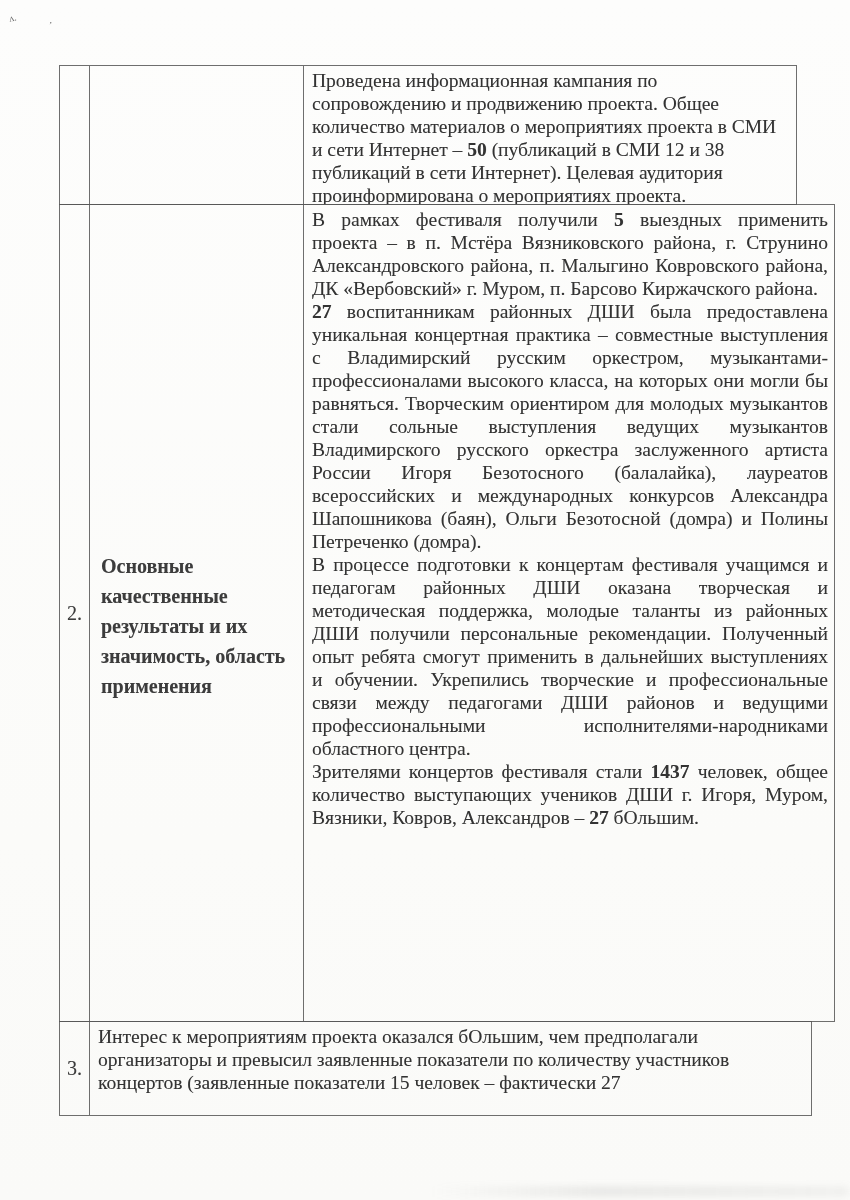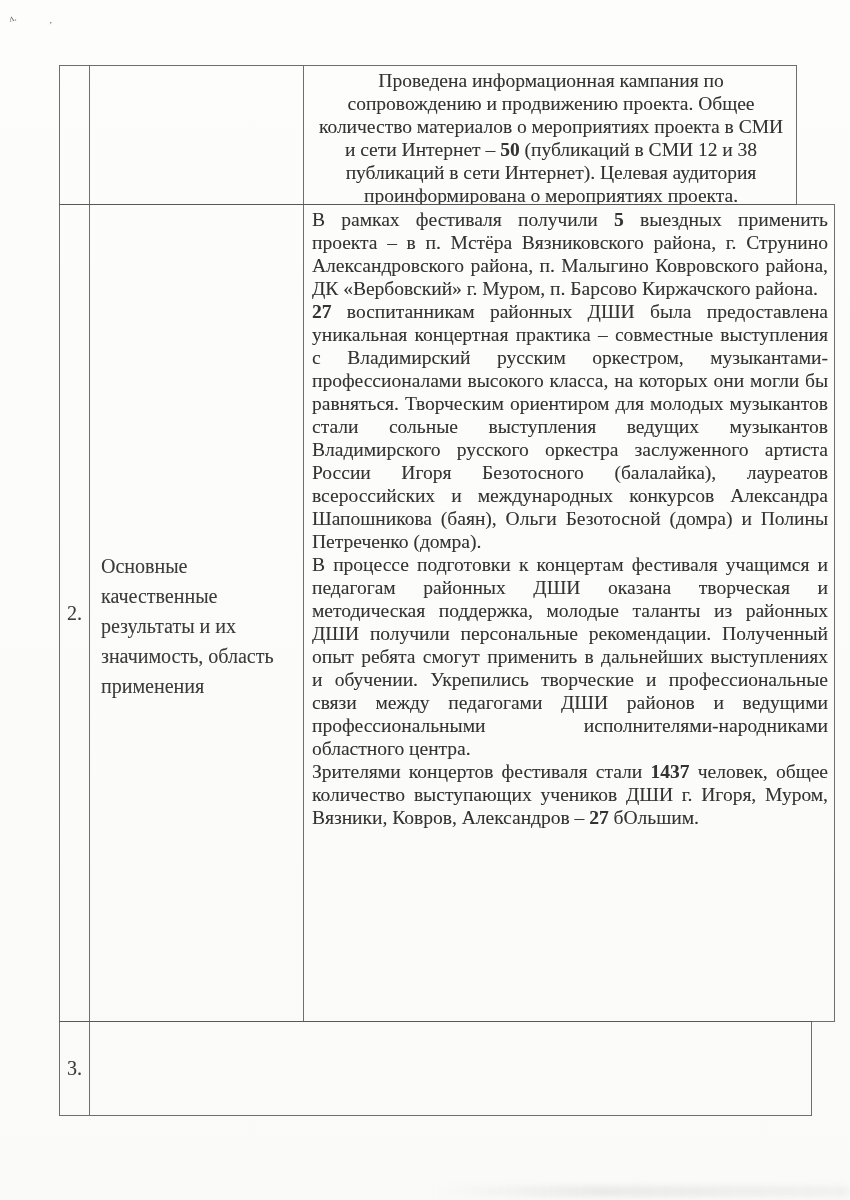--- a/index.html
+++ b/index.html
@@ -46,29 +46,29 @@
   .cell-label {
     flex: 0 0 214px;
     border-right: 1px solid rgba(85,85,85,0.85);
     display: flex; align-items: center;
     padding: 4px 8px 4px 11px;
     font-size: 20px;
     line-height: 30px;
     color: #3c3c3c;
   }
   .cell-label .label-text { display: block; }
-  .r2 .cell-label { padding-top: 30px; }
+  .r2 .cell-label { padding-top: 30px; font-weight: bold; }
   .cell-content {
     flex: 1 1 auto;
     padding: 3px 6px 3px 8px;
     font-size: 19.5px;
     line-height: 23px;
     color: #333333;
   }
-  .cell-content p { margin: 0; text-align: center; }
+  .cell-content p { margin: 0; }
   .r2 .cell-content p { text-align: justify; }
   .b { font-weight: bold; }
   .scan-smudge {
     position: absolute;
     left: 430px; top: 1186px;
     width: 420px; height: 11px;
     background: linear-gradient(to right, rgba(140,140,140,0), rgba(140,140,140,0.14) 40%, rgba(140,140,140,0.08));
     filter: blur(3px);
     border-radius: 6px;
   }
@@ -101,19 +101,22 @@
       <div class="cell cell-content">
           <p><span>В рамках фестиваля получили </span><span class="b">5</span><span> выездных применить проекта – в п. Мстёра Вязниковского района, г. Струнино Александровского района, п. Малыгино Ковровского района, ДК «Вербовский» г. Муром, п. Барсово Киржачского района.</span></p>
           <p><span class="b">27</span><span> воспитанникам районных ДШИ была предоставлена уникальная концертная практика – совместные выступления с Владимирский русским оркестром, музыкантами-профессионалами высокого класса, на которых они могли бы равняться. Творческим ориентиром для молодых музыкантов стали сольные выступления ведущих музыкантов Владимирского русского оркестра заслуженного артиста России Игоря Безотосного (балалайка), лауреатов всероссийских и международных конкурсов Александра Шапошникова (баян), Ольги Безотосной (домра) и Полины Петреченко (домра).</span></p>
           <p><span>В процессе подготовки к концертам фестиваля учащимся и педагогам районных ДШИ оказана творческая и методическая поддержка, молодые таланты из районных ДШИ получили персональные рекомендации. Полученный опыт ребята смогут применить в дальнейших выступлениях и обучении. Укрепились творческие и профессиональные связи между педагогами ДШИ районов и ведущими профессиональными исполнителями-народниками областного центра.</span></p>
           <p><span>Зрителями концертов фестиваля стали </span><span class="b">1437</span><span> человек, общее количество выступающих учеников ДШИ г. Игоря, Муром, Вязники, Ковров, Александров – </span><span class="b">27</span><span> бОльшим.</span></p>
         </div>
     </div>
 
     <div class="trow r3">
       <div class="cell cell-num">3.</div>
+      <div class="cell cell-content">
+          <p><span>Интерес к мероприятиям проекта оказался бОльшим, чем предполагали организаторы и превысил заявленные показатели по количеству участников концертов (заявленные показатели 15 человек – фактически 27</span></p>
+        </div>
     </div>
 
   </div>
 
   <div class="scan-smudge"></div>
 
 </div>
 
 </body></html>

